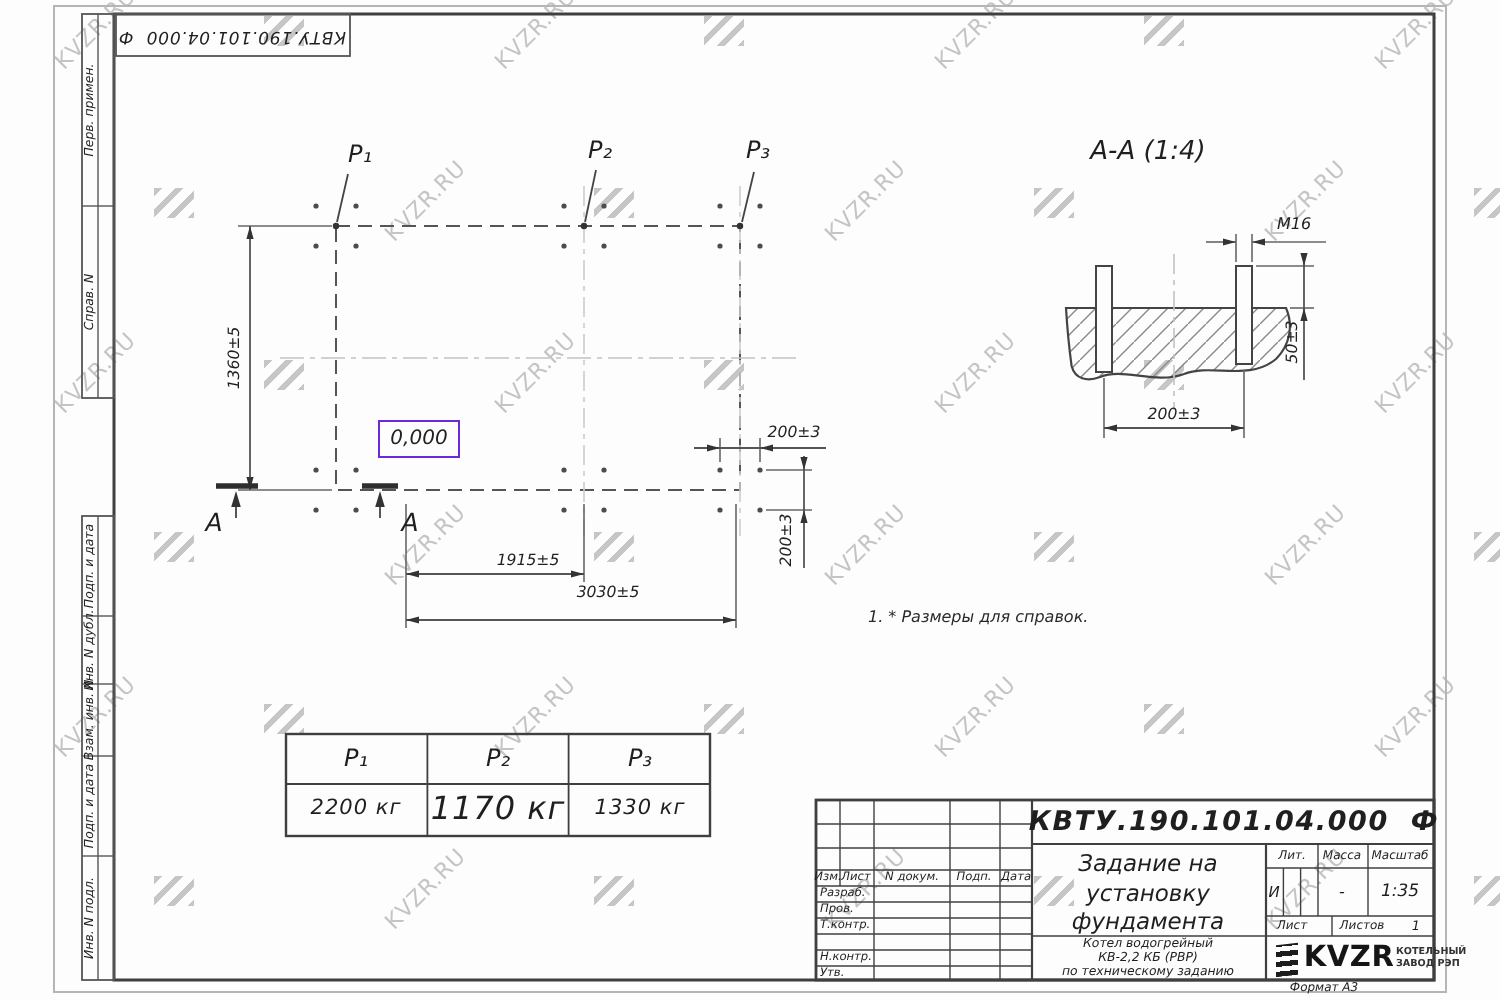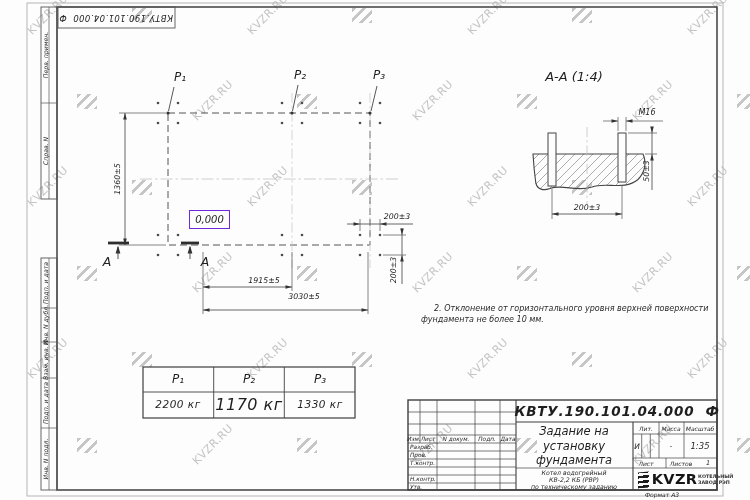--- a/index.html
+++ b/index.html
@@ -274,22 +274,21 @@
     <div class="t r90" style="left:393px;top:270px;font-size:7.8px;">200±3</div>
     <div class="t" style="left:107px;top:261px;font-size:12.5px;">А</div>
     <div class="t" style="left:205px;top:261px;font-size:12.5px;">А</div>
 
     <div class="t" style="left:574px;top:76px;font-size:13px;">А-А (1:4)</div>
     <div class="t" style="left:647px;top:112px;font-size:8px;">M16</div>
     <div class="t" style="left:587px;top:207px;font-size:7.8px;">200±3</div>
     <div class="t r90" style="left:646px;top:171px;font-size:7.8px;">50±3</div>
 
     <div class="notes">
-      <p>2. Отклонение от горизонтального уровня верхней поверхности
-фундамента не более 10 мм.</p>
+      <p>1. * Размеры для справок.</p>
     </div>
 
     <div class="t" style="left:178px;top:379px;font-size:12px;">P₁</div>
     <div class="t" style="left:249px;top:379px;font-size:12px;">P₂</div>
     <div class="t" style="left:320px;top:379px;font-size:12px;">P₃</div>
     <div class="t" style="left:178px;top:404px;font-size:10.5px;letter-spacing:.5px;">2200 кг</div>
     <div class="t" style="left:249px;top:404px;font-size:16px;letter-spacing:.5px;">1170 кг</div>
     <div class="t" style="left:320px;top:404px;font-size:10.5px;letter-spacing:.5px;">1330 кг</div>
 
     <div class="t" style="left:617px;top:411px;font-size:13.5px;font-weight:600;letter-spacing:.8px;">КВТУ.190.101.04.000  Ф</div>

